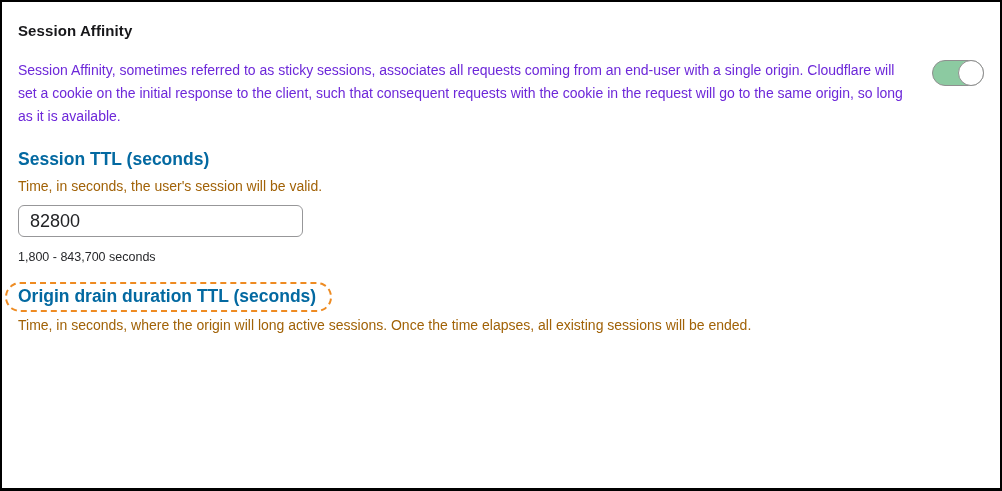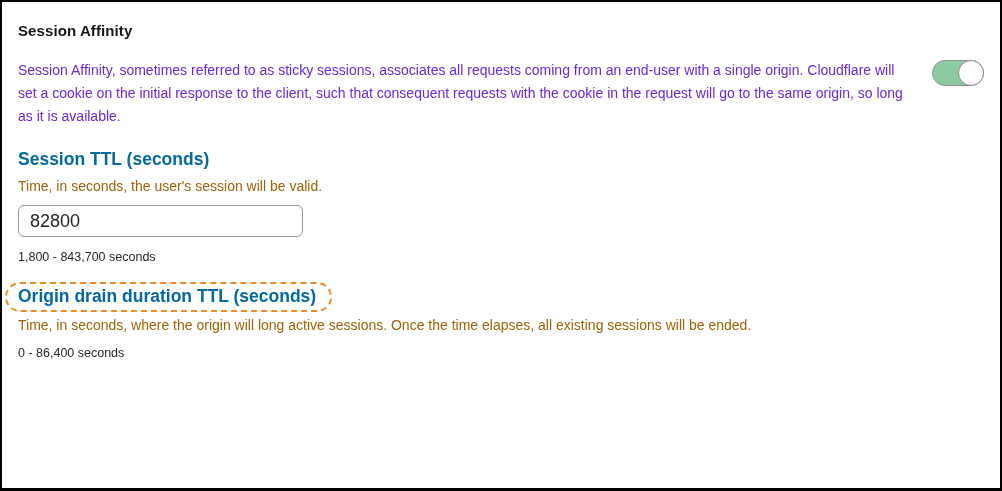--- a/index.html
+++ b/index.html
@@ -156,17 +156,16 @@
       <div class="range-hint">1,800 - 843,700 seconds</div>
     </div>
 
     <div class="section-drain">
       <div>
         <span class="highlight-pill">
           <span class="field-heading">Origin drain duration TTL (seconds)</span>
         </span>
       </div>
       <div class="field-help" style="margin-top:5px;">Time, in seconds, where the origin will long active sessions. Once the time elapses, all existing sessions will be ended.</div>
-      <div class="range-hint">0 - 86,400 seconds</div>
     </div>
 
   </div>
 </div>
 
 </body></html>

